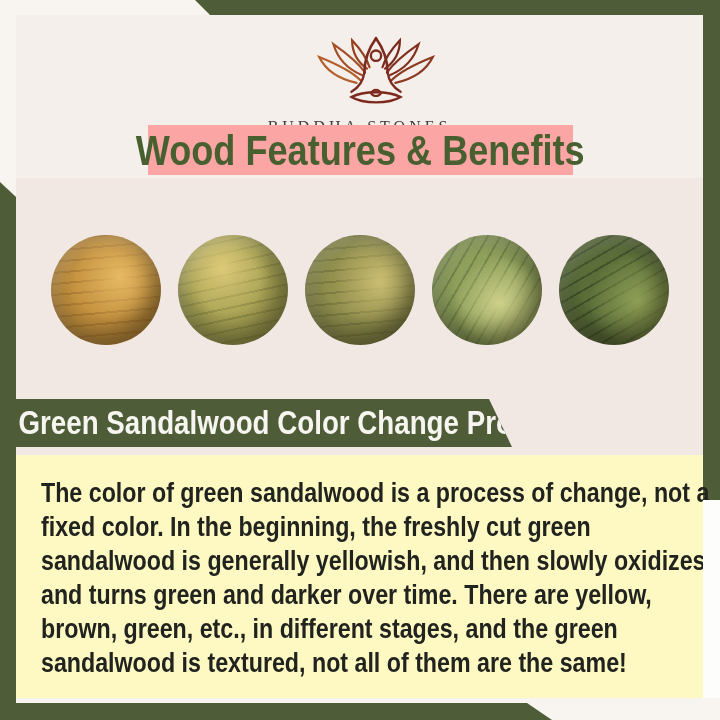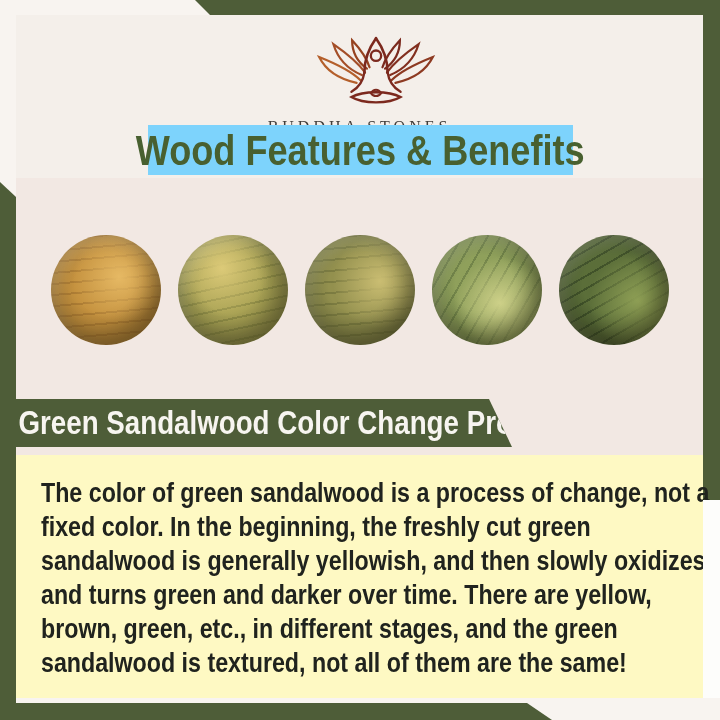--- a/index.html
+++ b/index.html
@@ -25,21 +25,21 @@
   .white-ext{position:absolute;left:703px;top:500px;width:17px;height:198px;background:#fdfdfb;}
 
   
   .logo{position:absolute;left:285px;top:20px;width:150px;height:84px;}
   .brand-name{position:absolute;left:0;top:103px;width:687px;text-align:center;
      font-family:"Liberation Serif",serif;font-size:16px;letter-spacing:4px;
      color:#413d3a;font-weight:500;}
 
   
   .title-band{position:absolute;left:132px;top:110px;width:425px;height:50px;
-     background:#7dd3fc;display:flex;align-items:center;justify-content:center;}
+     background:#fca5a5;display:flex;align-items:center;justify-content:center;}
   .title-band h1{margin:0;font-size:43px;font-weight:bold;color:#486030;
      transform:scaleX(0.84);transform-origin:center;white-space:nowrap;letter-spacing:0px;}
 
   
   .beads-row{position:absolute;left:35px;top:57px;display:flex;gap:17px;}
   .bead{width:110px;height:110px;border-radius:50%;
      background:
        radial-gradient(circle at var(--hx) var(--hy), var(--c1) 0%, rgba(255,255,255,0) 48%),
        repeating-linear-gradient(var(--a), rgba(0,0,0,0) 0 4px, var(--g) 4px 6px, rgba(0,0,0,0) 6px 11px),
        radial-gradient(circle at 48% 45%, var(--c2) 35%, var(--c3) 96%);

